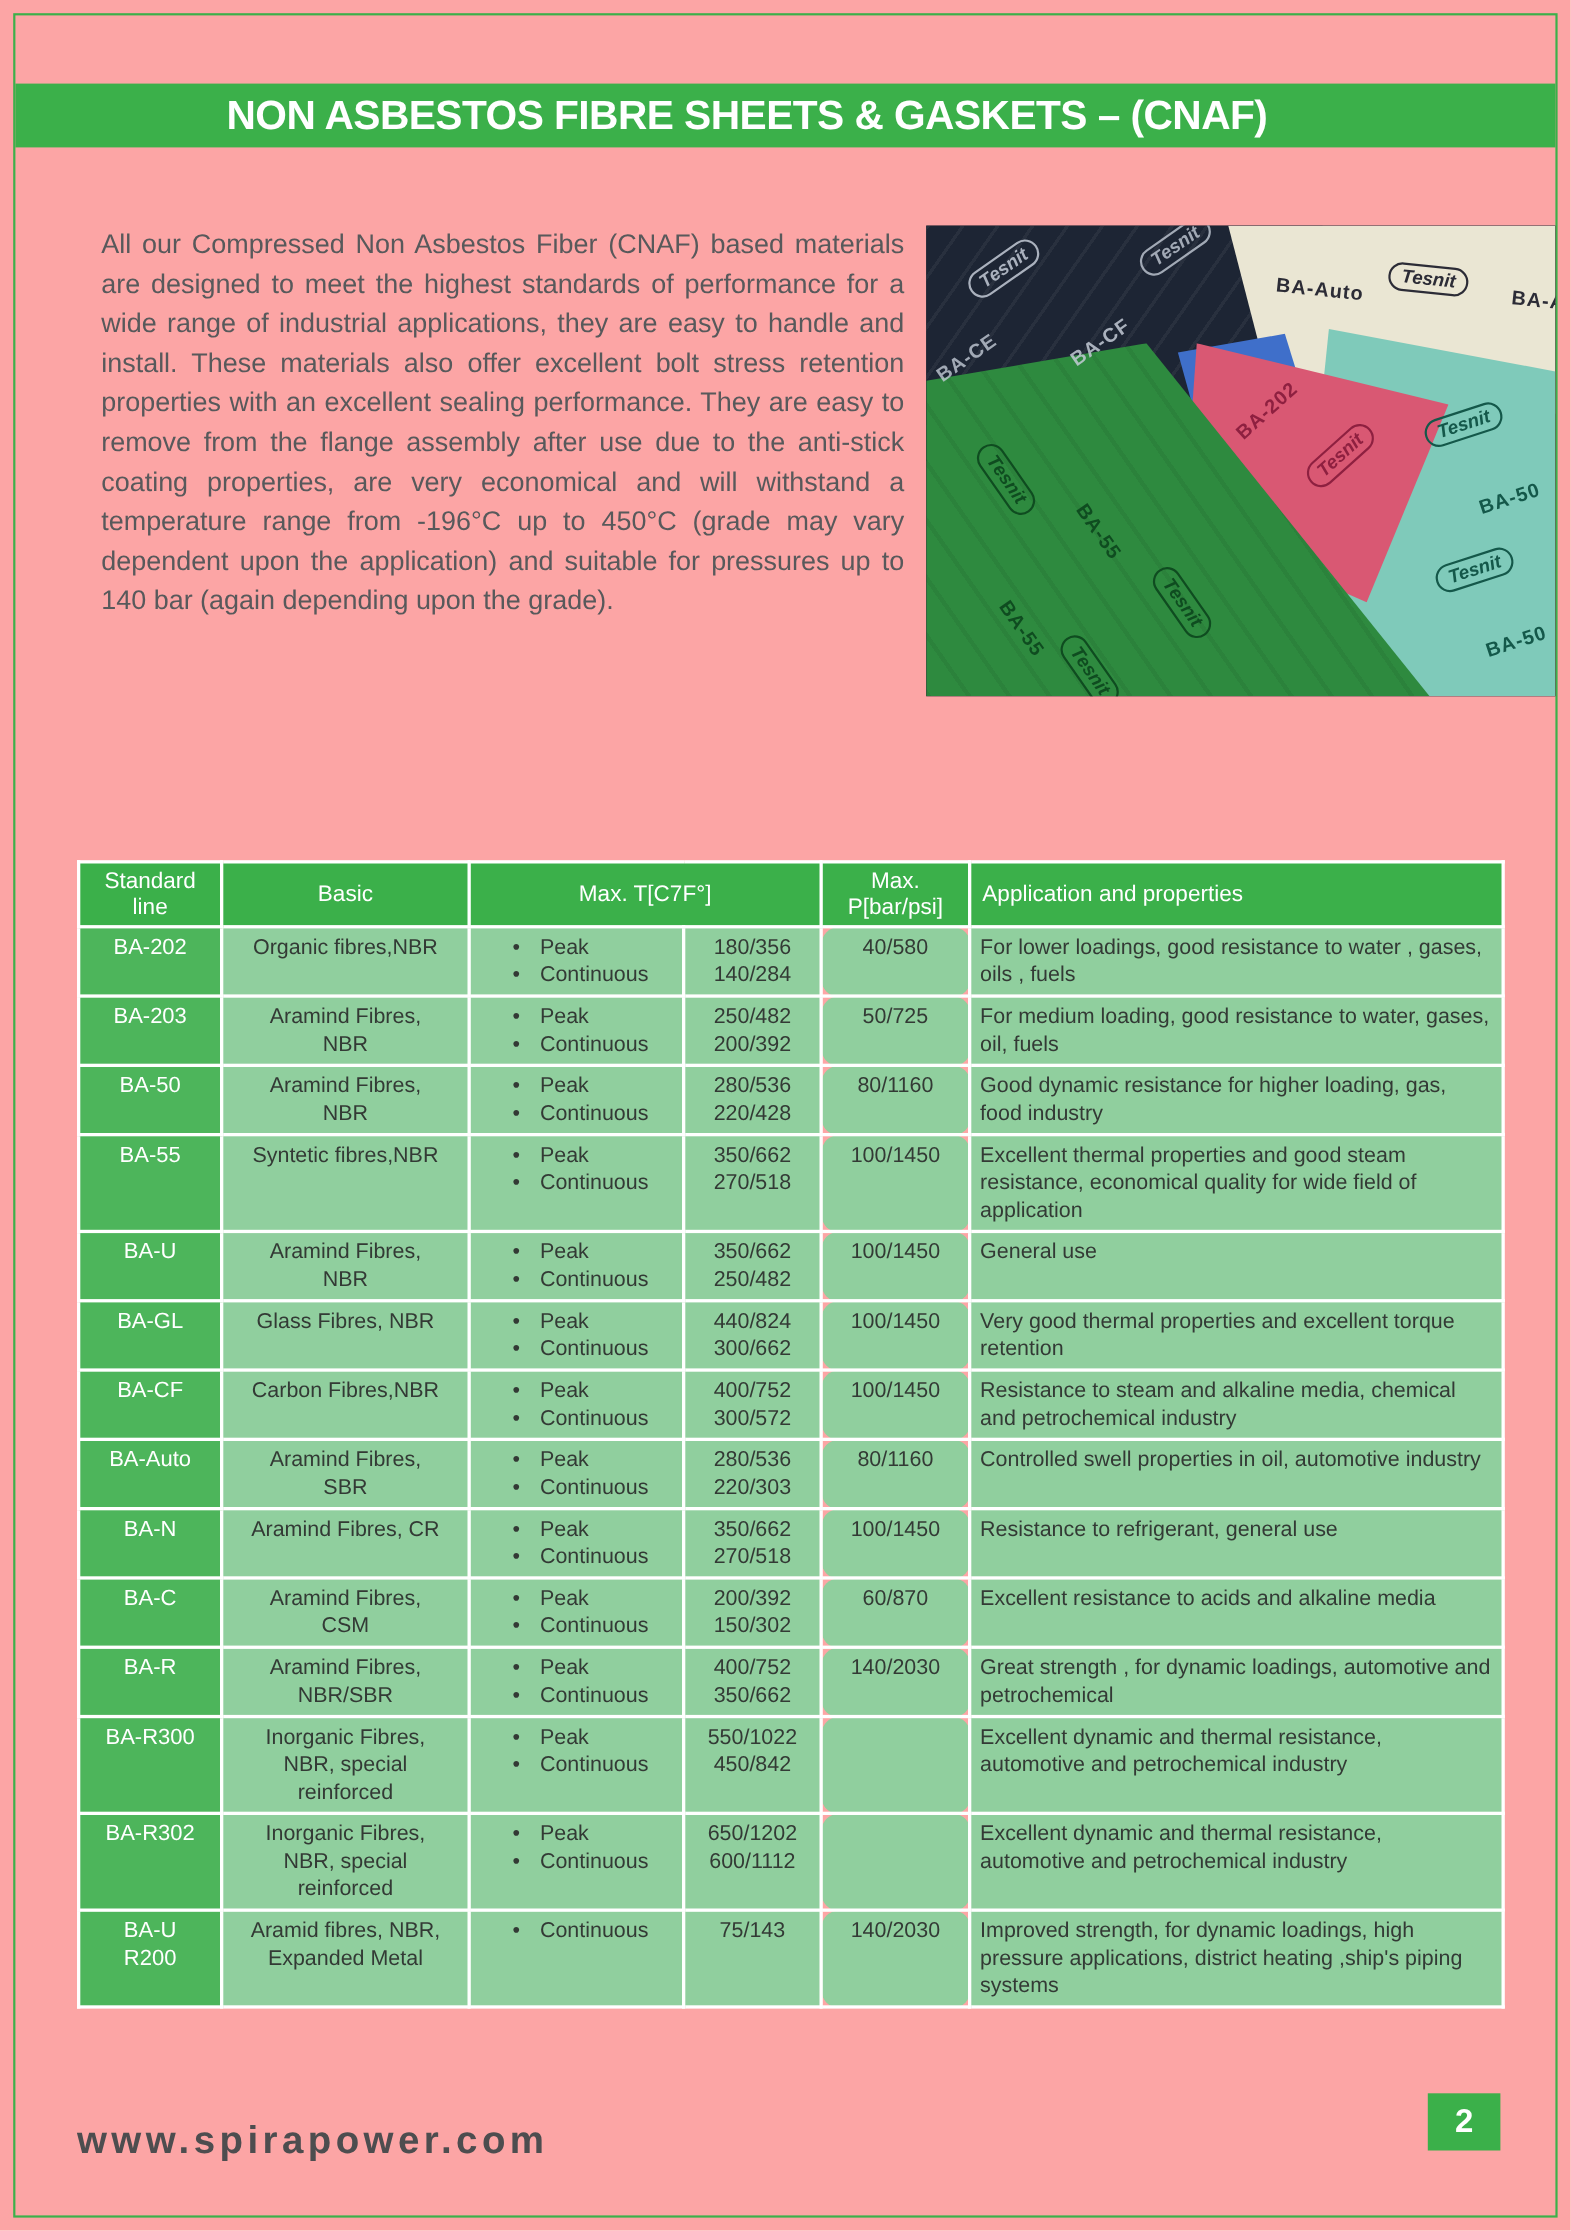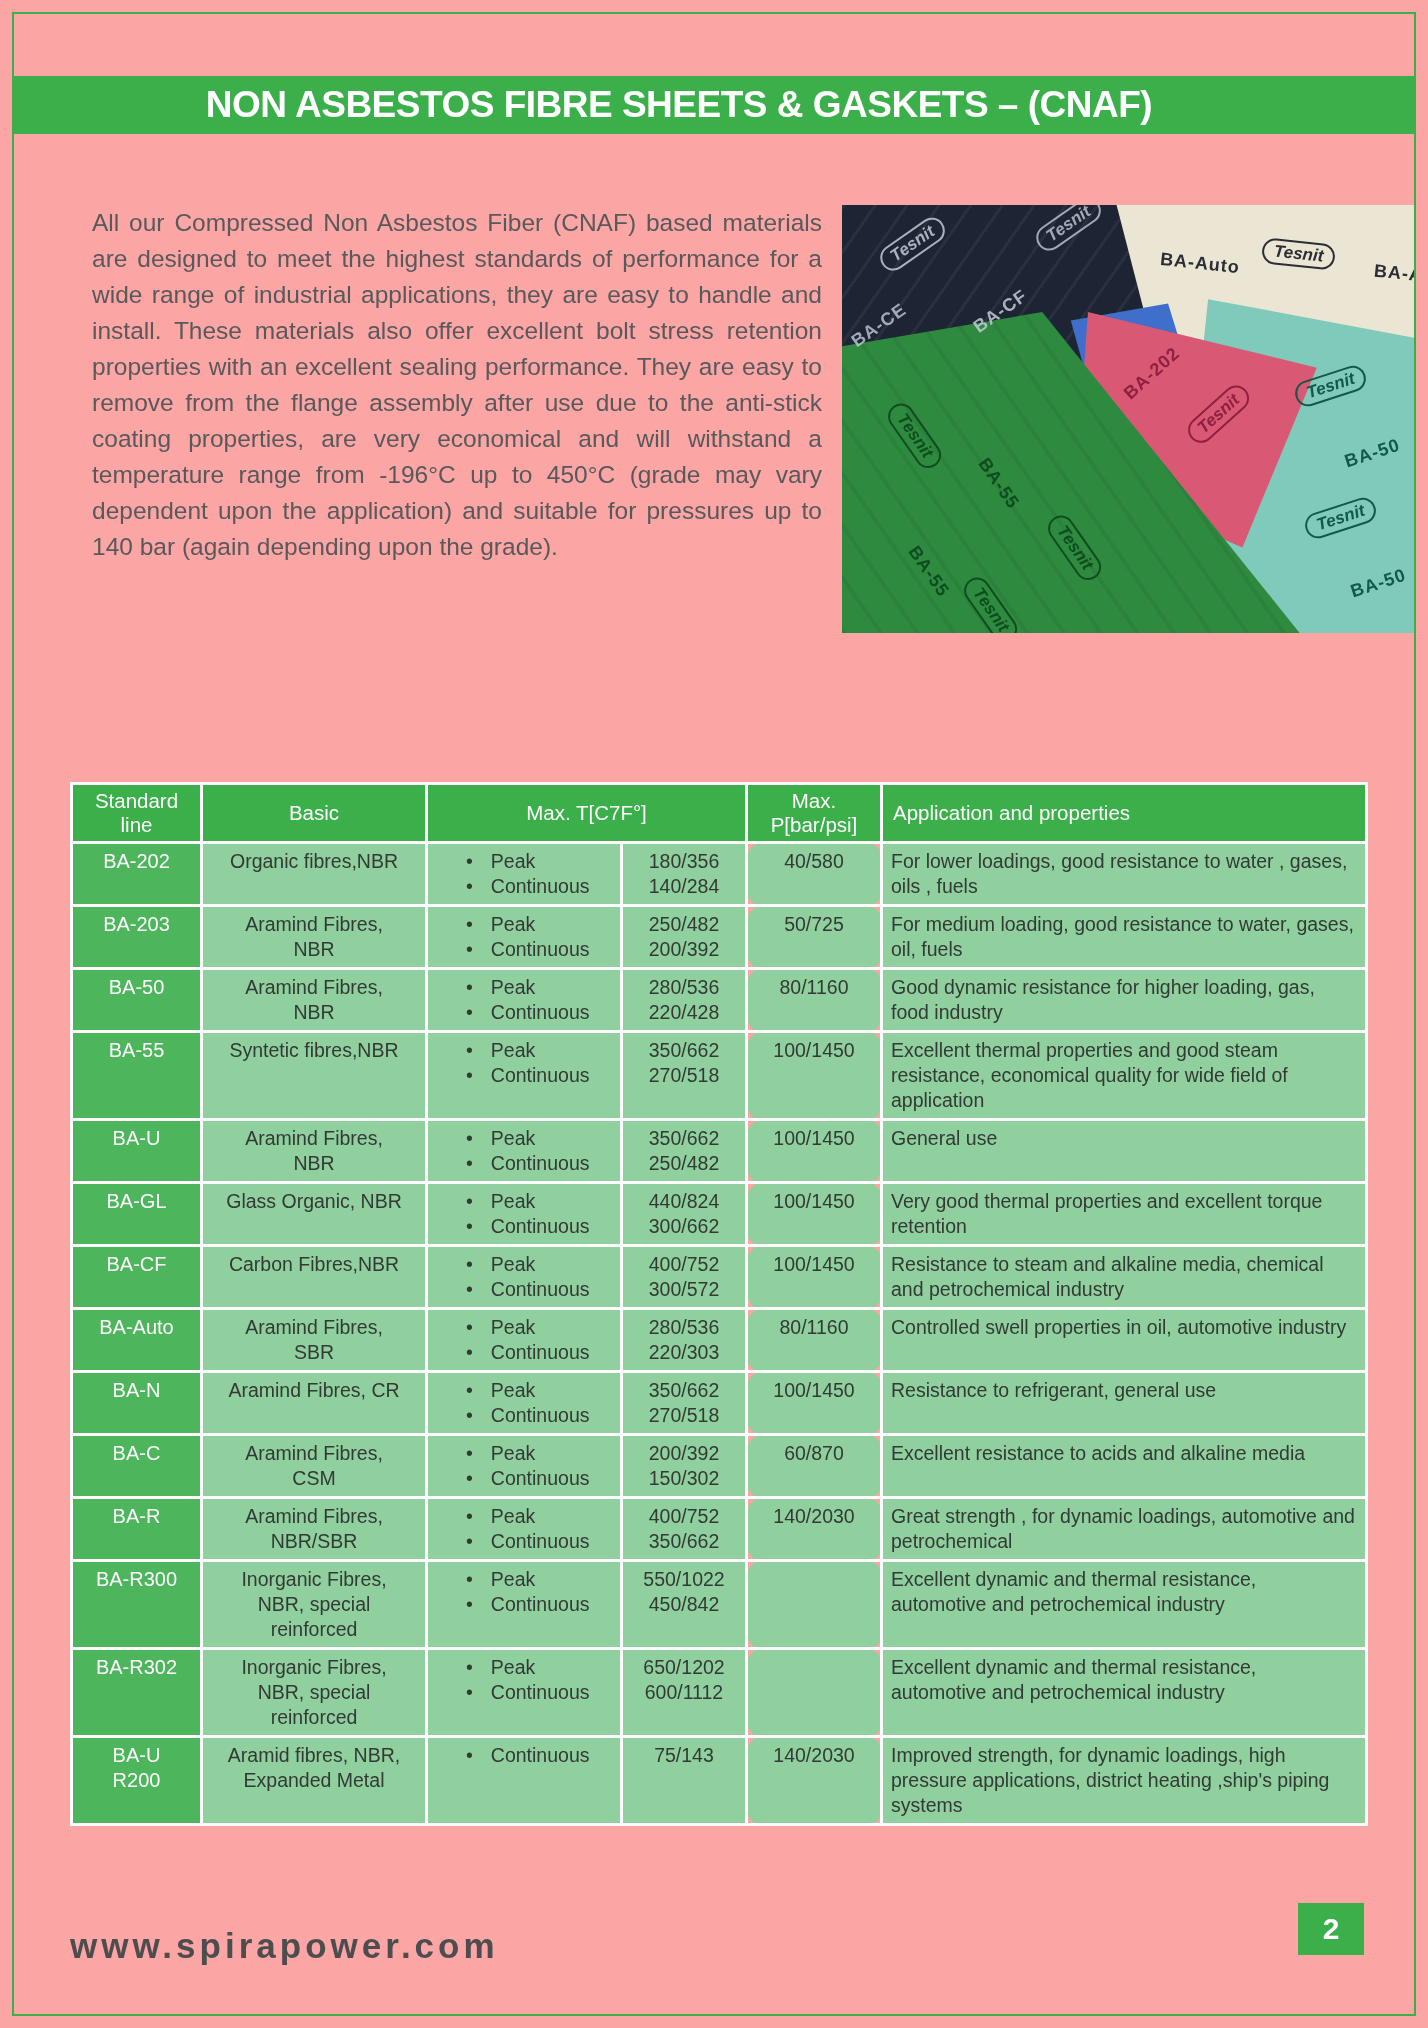--- a/index.html
+++ b/index.html
@@ -250,21 +250,21 @@
           </td>
           <td class="col-temp-value">
             <div class="temp-value">350/662</div>
             <div class="temp-value">250/482</div>
           </td>
           <td class="col-press">100/1450</td>
           <td class="col-app">General use</td>
         </tr>
         <tr>
           <td class="col-line">BA-GL</td>
-          <td class="col-basic">Glass Organic, NBR</td>
+          <td class="col-basic">Glass Fibres, NBR</td>
           <td class="col-temp-label">
             <div class="temp-line">
               <span class="bullet">•</span>
               <span>Peak</span>
             </div>
             <div class="temp-line">
               <span class="bullet">•</span>
               <span>Continuous</span>
             </div>
           </td>

